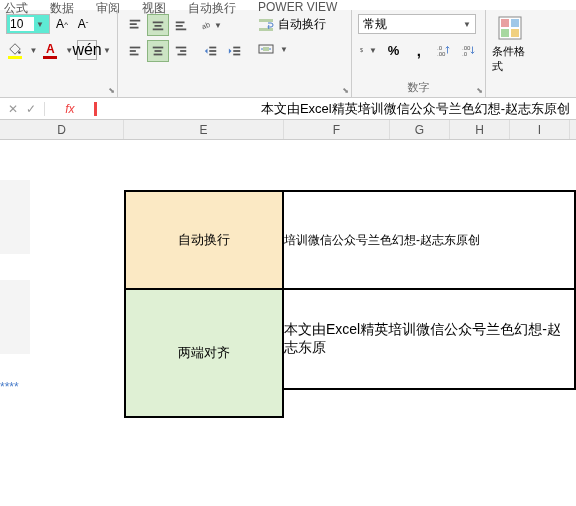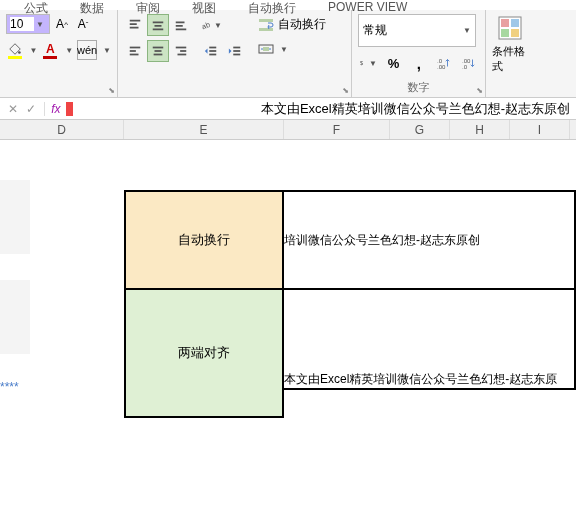--- a/index.html
+++ b/index.html
@@ -1,63 +1,63 @@
 <!DOCTYPE html>
 <html><head>
   <meta charset="utf-8">
   <style>
     * { box-sizing: border-box; margin: 0; padding: 0; }
     body { font-family: "Microsoft YaHei", sans-serif; font-size: 12px; background: #fff; width: 576px; height: 506px; overflow: hidden; }
     
     
-    .ribbon-tabs { display: flex; gap: 32px; padding: 0 24px; font-size: 12px; color: #444; height: 10px; align-items: flex-start; }
+    .ribbon-tabs { display: flex; gap: 22px; padding: 0 4px; font-size: 12px; color: #444; height: 10px; align-items: flex-start; }
     .ribbon-tabs span { color: #555; }
     
     
     .ribbon { display: flex; height: 88px; border-bottom: 1px solid #ccc; background: #f5f5f5; }
     .ribbon-group { border-right: 1px solid #ccc; padding: 4px 6px 2px; display: flex; flex-direction: column; justify-content: space-between; }
     .ribbon-group-label { text-align: center; font-size: 11px; color: #666; padding-top: 2px; }
     .group-content { flex: 1; }
     
     
     .font-group { width: 118px; }
     .font-row1 { display: flex; align-items: center; gap: 3px; }
-    .fontsize-box { display: flex; align-items: center; border: 1px solid #bbb; background: #c4b5fd; height: 20px; width: 44px; padding: 0 3px; }
+    .fontsize-box { display: flex; align-items: center; border: 1px solid #bbb; background: #5eead4; height: 20px; width: 44px; padding: 0 3px; }
     .fontsize-input { border: none; width: 24px; font-size: 12px; outline: none; }
     .dd-arrow { font-size: 8px; color: #555; margin-left: 2px; }
     .aa-btn { width: 18px; height: 18px; display: flex; align-items: center; justify-content: center; font-size: 12px; }
     .font-row2 { display: flex; align-items: center; gap: 4px; margin-top: 6px; }
     .btn-sm { width: 20px; height: 20px; display: flex; align-items: center; justify-content: center; border: 1px solid transparent; }
     .color-bar-btn { display: flex; flex-direction: column; align-items: center; }
     .color-bar { width: 14px; height: 3px; }
     
     
     .align-group { width: 234px; }
     .align-row { display: flex; align-items: center; gap: 2px; }
     .align-cell { display: flex; gap: 1px; }
     .icon-btn { width: 22px; height: 22px; display: flex; align-items: center; justify-content: center; }
     .icon-btn.active { background: #cce4c4; border: 1px solid #8bb580; }
     .align-right-col { display: flex; flex-direction: column; gap: 4px; margin-left: 8px; }
     .wrap-btn, .merge-btn { display: flex; align-items: center; gap: 4px; font-size: 12px; padding: 2px 4px; }
     
     
     .number-group { width: 134px; }
-    .number-dd { display: flex; align-items: center; border: 1px solid #bbb; background: #fff; height: 33px; width: 118px; padding: 0 4px; justify-content: space-between; }
+    .number-dd { display: flex; align-items: center; border: 1px solid #bbb; background: #fff; height: 20px; width: 118px; padding: 0 4px; justify-content: space-between; }
     .num-row2 { display: flex; gap: 6px; margin-top: 6px; }
     
     
     .styles-group { width: 84px; display: flex; }
     .styles-btns { display: flex; }
     .big-btn { display: flex; flex-direction: column; align-items: center; font-size: 11px; width: 36px; }
     .big-icon { width: 28px; height: 28px; margin-bottom: 2px; }
     
     
     .formula-bar { display: flex; height: 22px; border-bottom: 1px solid #ccc; align-items: center; background: #fff; }
     .fb-btns { display: flex; gap: 8px; padding: 0 8px; color: #999; }
-    .fx-label { font-style: italic; font-size: 12px; color: #a21caf; padding: 0 6px; border-left: 1px solid #ddd; border-right: 7px solid #ef4444; }
+    .fx-label { font-style: italic; font-size: 12px; color: #ef4444; padding: 0 20px; border-left: 1px solid #ddd; border-right: 3px solid #ef4444; }
     .fb-input { flex: 1; border: none; padding: 0 6px; font-size: 13px; outline: none; text-align: right; }
     
     
     .col-headers { display: flex; height: 20px; background: #f0f0f0; border-bottom: 1px solid #ccc; }
     .col-h { border-right: 1px solid #ddd; text-align: center; font-size: 12px; color: #555; line-height: 20px; }
     .col-D { width: 124px; }
     .col-E { width: 160px; }
     .col-F { width: 106px; }
     .col-G { width: 60px; }
     .col-H { width: 60px; }
@@ -66,21 +66,21 @@
     
     .sheet { position: relative; height: 366px; background: #fff; }
     .left-strip { position: absolute; left: 0; top: 40px; width: 32px; }
     .strip-box { width: 30px; height: 74px; background: #f4f4f4; margin-bottom: 26px; }
     .strip-stars { color: #4a7dc9; font-size: 12px; padding-left: 0; }
     
     .cell-block { position: absolute; border: 2px solid #000; }
     .row1box { left: 124px; top: 50px; width: 160px; height: 100px; background: #fbe9c4; display: flex; align-items: center; justify-content: center; font-size: 13px; }
     .row1right { left: 284px; top: 50px; width: 292px; height: 100px; display: flex; align-items: center; font-size: 12px; border-left: none; }
     .row2box { left: 124px; top: 150px; width: 160px; height: 128px; background: #dff0d4; display: flex; align-items: center; justify-content: center; font-size: 13px; border-top: none; }
-    .row2right { left: 284px; top: 150px; width: 292px; height: 100px; display: flex; align-items: flex-end; font-size: 12px; border-left: none; border-top: none; }
+    .row2right { left: 284px; top: 150px; width: 292px; height: 100px; display: flex; align-items: center; font-size: 14px; border-left: none; border-top: none; }
     
     
     svg.ico { width: 14px; height: 14px; }
     svg.ico16 { width: 16px; height: 16px; }
     
     .expand-corner { position: absolute; right: 2px; bottom: 2px; font-size: 8px; color: #888; }
     .ribbon-group { position: relative; }
   </style>
 </head>
 <body>
@@ -113,21 +113,21 @@
               <circle cx="13" cy="12" r="1.5" fill="#555"></circle>
             </svg>
           <div class="color-bar" style="background:#ffff00"></div>
         </div>
         <span class="dd-arrow">▼</span>
         <div class="btn-sm color-bar-btn">
           <span style="font-weight:bold;font-size:12px;color:#c00">A</span>
           <div class="color-bar" style="background:#c00000"></div>
         </div>
         <span class="dd-arrow">▼</span>
-        <div class="btn-sm" style="font-size:11px;border:1px solid #aaa">wén<br></div>
+        <div class="btn-sm" style="font-size:16px;border:1px solid #aaa">wén<br></div>
         <span class="dd-arrow">▼</span>
       </div>
     </div>
     <div class="ribbon-group-label"></div>
     <span class="expand-corner">⬊</span>
   </div>
 
   <div class="ribbon-group align-group">
     <div class="group-content" style="display:flex">
       <div>

